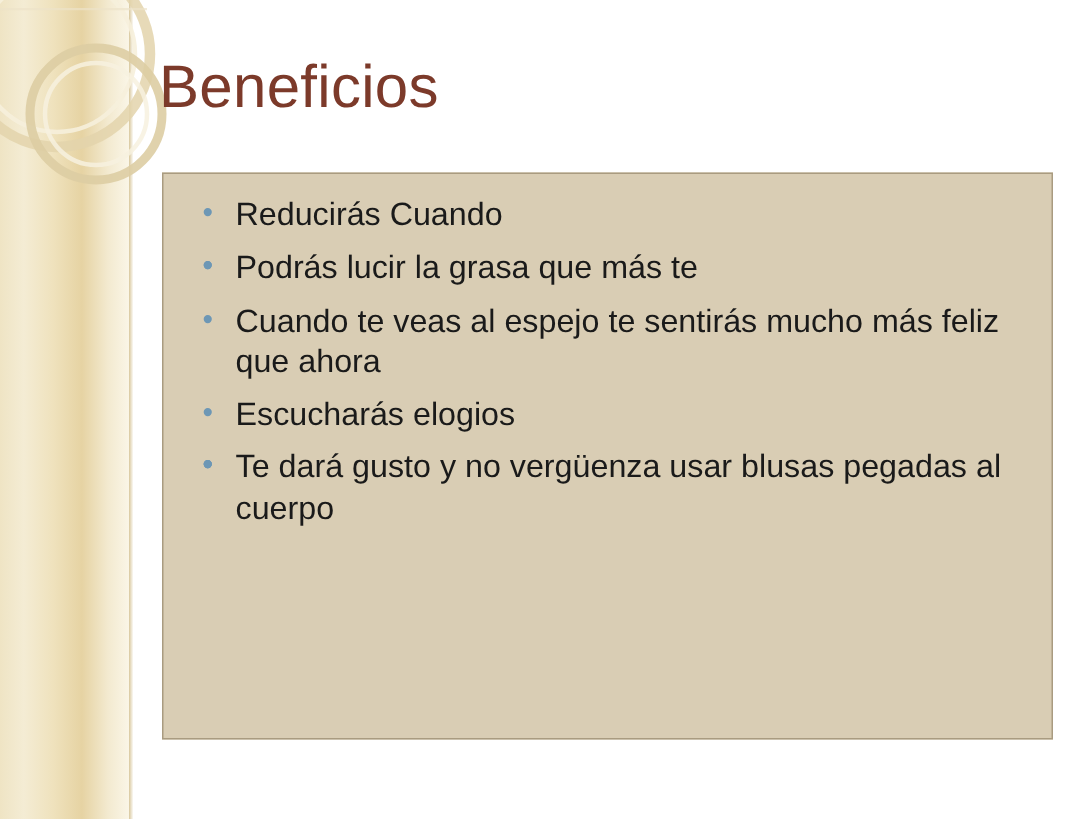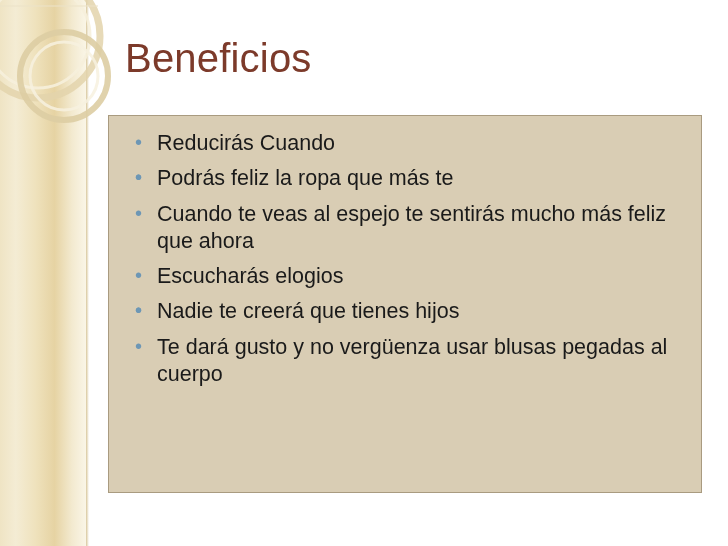--- a/index.html
+++ b/index.html
@@ -52,21 +52,21 @@
     left: -32px;
     top: -34px;
     width: 190px;
     height: 190px;
     pointer-events: none;
   }
 
   
   .title {
     position: absolute;
-    left: 125px;
+    left: 106px;
     top: 36px;
     font-size: 40px;
     color: #7c3a2a;
     font-weight: normal;
     letter-spacing: 0.2px;
     line-height: 1.1;
   }
 
   
   .content-box {
@@ -125,36 +125,35 @@
     <ul class="bullet-list">
       <li class="bullet-item">
         <span class="dot">•</span>
         <span>Reducirás Cuando</span>
       </li>
       <li class="bullet-item">
         <span class="dot">•</span>
       </li>
       <li class="bullet-item">
         <span class="dot">•</span>
-        <span>Podrás feliz la ropa que más te</span>
+        <span>Podrás lucir la grasa que más te</span>
       </li>
       <li class="bullet-item">
         <span class="dot">•</span>
         <span>Cuando te veas al espejo te sentirás mucho más feliz que ahora</span>
       </li>
       <li class="bullet-item">
         <span class="dot">•</span>
         <span>Escucharás elogios</span>
       </li>
       <li class="bullet-item">
         <span class="dot">•</span>
       </li>
       <li class="bullet-item">
         <span class="dot">•</span>
-        <span>Nadie te creerá que tienes hijos</span>
       </li>
       <li class="bullet-item">
         <span class="dot">•</span>
         <span>Te dará gusto y no vergüenza usar blusas pegadas al cuerpo</span>
       </li>
     </ul>
   </div>
 
 </div>
 

